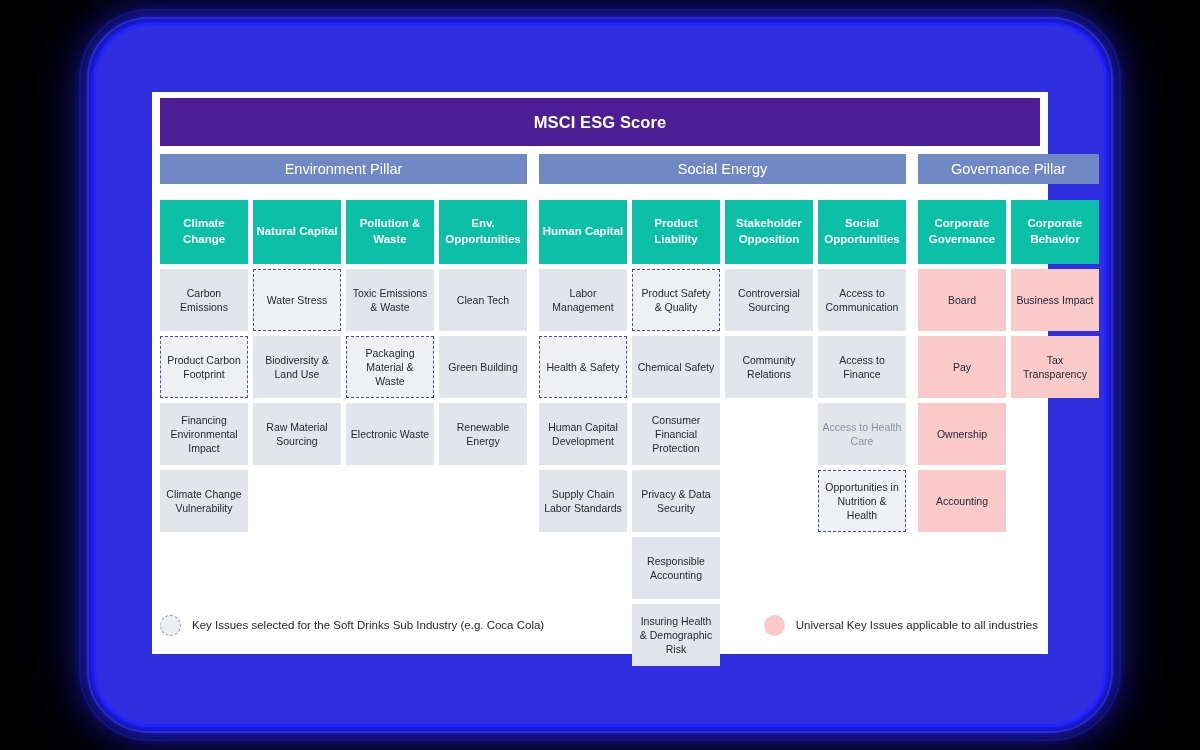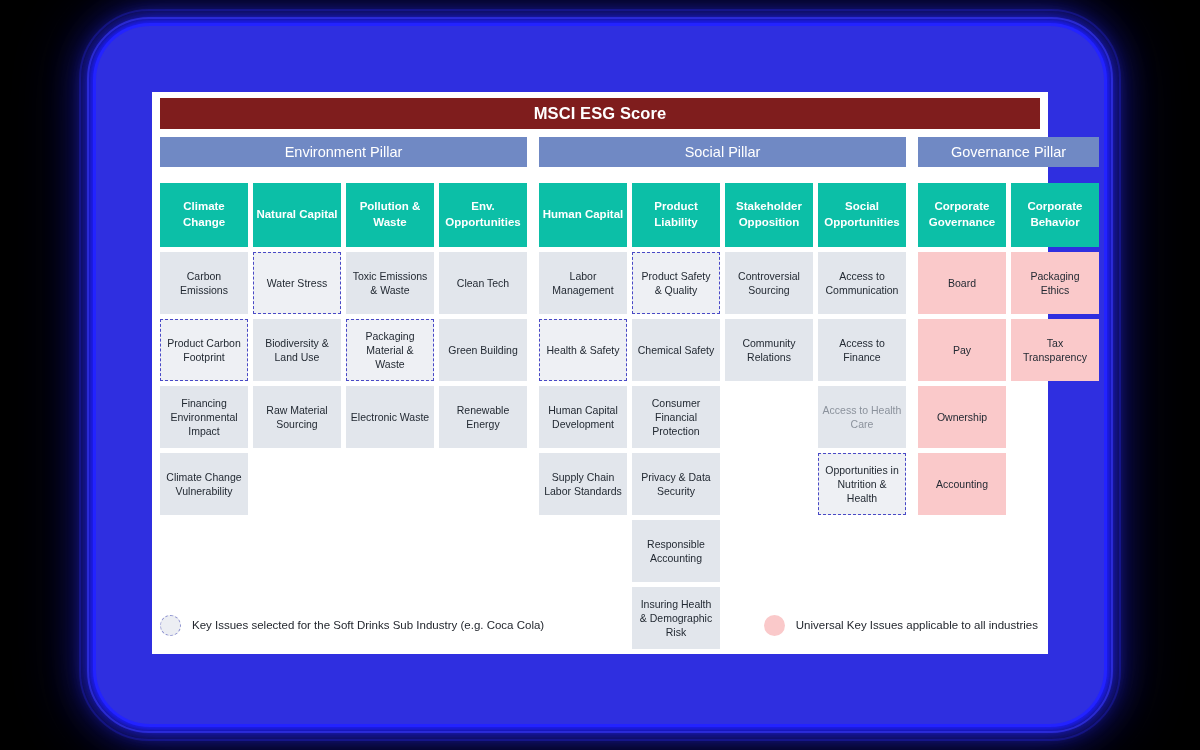--- a/index.html
+++ b/index.html
@@ -53,22 +53,22 @@
     left: 152px;
     top: 92px;
     width: 896px;
     height: 562px;
     background: #ffffff;
     padding: 6px 8px 0 8px;
   }
 
   
   #title-bar {
-    height: 31px;
-    background: #7f1d1d;
+    height: 48px;
+    background: #4c1d95;
     color: #ffffff;
     font-size: 16.5px;
     font-weight: bold;
     display: flex;
     align-items: center;
     justify-content: center;
     letter-spacing: .1px;
   }
 
   
@@ -177,21 +177,21 @@
 
 <div id="glow-frame"></div>
 
 <div id="card">
 
   <div id="title-bar">MSCI ESG Score</div>
 
   <div id="pillar-row">
       <div class="pillar-header" style="width: 367px; flex: 0 0 367px;">Environment Pillar</div>
       <div class="pillar-gap"></div>
-      <div class="pillar-header" style="width: 367px; flex: 0 0 367px;">Social Pillar</div>
+      <div class="pillar-header" style="width: 367px; flex: 0 0 367px;">Social Energy</div>
       <div class="pillar-gap"></div>
       <div class="pillar-header" style="width: 181px; flex: 0 0 181px;">Governance Pillar</div>
     </div>
 
   <div id="grid-row">
       <div class="pillar-group">
         <div class="col">
           <div class="theme-cell">Climate Change</div>
           <div class="issue-cell">Carbon Emissions</div>
           <div class="issue-cell dashed">Product Carbon Footprint</div>
@@ -252,21 +252,21 @@
       <div class="pillar-group">
         <div class="col">
           <div class="theme-cell">Corporate Governance</div>
           <div class="issue-cell pink">Board</div>
           <div class="issue-cell pink">Pay</div>
           <div class="issue-cell pink">Ownership</div>
           <div class="issue-cell pink">Accounting</div>
         </div>
         <div class="col last">
           <div class="theme-cell">Corporate Behavior</div>
-          <div class="issue-cell pink">Packaging Ethics</div>
+          <div class="issue-cell pink">Business Impact</div>
           <div class="issue-cell pink">Tax Transparency</div>
         </div>
       </div>
     </div>
 
   <div id="legend">
     <div id="legend-left">
       <span class="legend-dot dashed"></span>
       <span class="legend-label">Key Issues selected for the Soft Drinks Sub Industry (e.g. Coca Cola)</span>
     </div>

